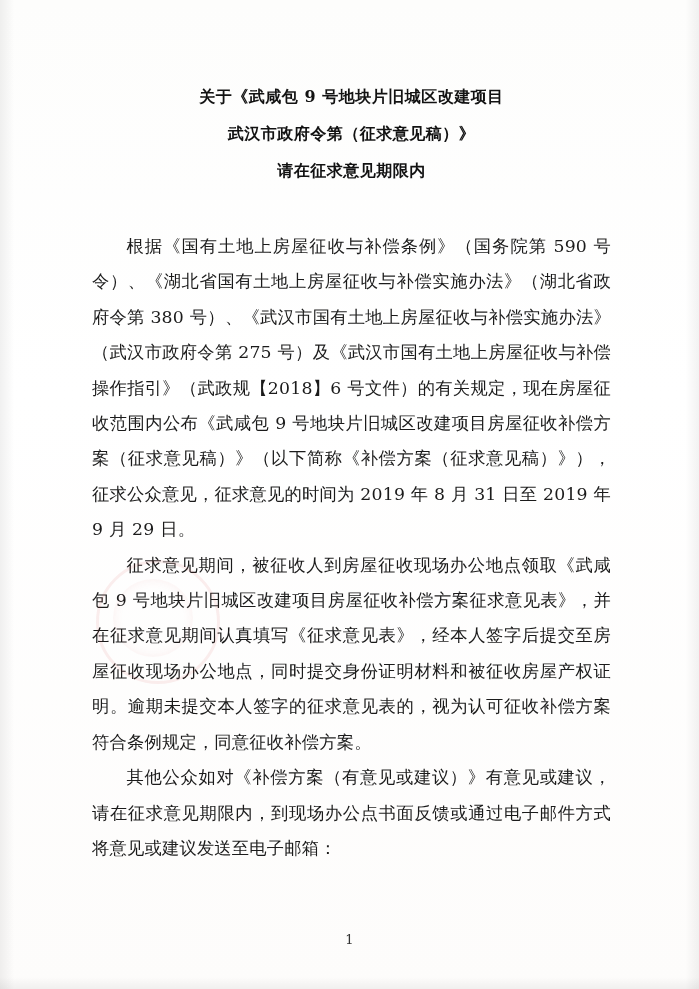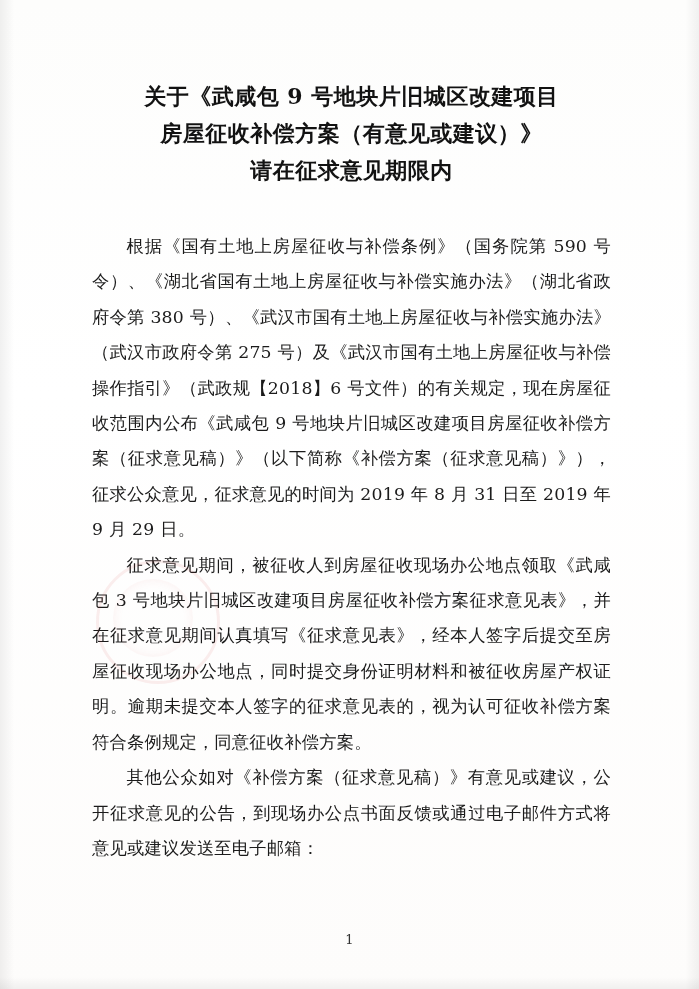--- a/index.html
+++ b/index.html
@@ -29,21 +29,21 @@
     top: 0;
     width: 699px;
     height: 989px;
     box-sizing: border-box;
     padding: 78px 88px 0 92px;
   }
 
   .doc-title {
     text-align: center;
     font-weight: bold;
-    font-size: 22px;
+    font-size: 16px;
     line-height: 37px;
     letter-spacing: 0.5px;
     color: #121212;
     margin: 0 0 10px 0;
   }
   .doc-title .tline {
     display: block;
     white-space: nowrap;
   }
   .title-line-2 { letter-spacing: 0.5px; }
@@ -127,28 +127,28 @@
   }
 </style>
 </head>
 <body>
 
 <div class="page">
   <div class="page-inner">
 
     <h1 class="doc-title">
       <span class="tline title-line-1">关于《武咸包 9 号地块片旧城区改建项目</span>
-      <span class="tline title-line-2">房屋征收补偿方案（有意见或建议）》</span>
+      <span class="tline title-line-2">武汉市政府令第（征求意见稿）》</span>
       <span class="tline title-line-3">请在征求意见期限内</span>
     </h1>
 
     <div class="body-block">
       <p class="para indent spread">根据《国有土地上房屋征收与补偿条例》（国务院第 590 号令）、《湖北省国有土地上房屋征收与补偿实施办法》（湖北省政府令第 380 号）、《武汉市国有土地上房屋征收与补偿实施办法》（武汉市政府令第 275 号）及《武汉市国有土地上房屋征收与补偿操作指引》（武政规【2018】6 号文件）的有关规定，现在房屋征收范围内公布《武咸包 9 号地块片旧城区改建项目房屋征收补偿方案（征求意见稿）》（以下简称《补偿方案（征求意见稿）》），征求公众意见，征求意见的时间为 2019 年 8 月 31 日至 2019 年 9 月 29 日。</p>
-      <p class="para indent spread">征求意见期间，被征收人到房屋征收现场办公地点领取《武咸包 3 号地块片旧城区改建项目房屋征收补偿方案征求意见表》，并在征求意见期间认真填写《征求意见表》，经本人签字后提交至房屋征收现场办公地点，同时提交身份证明材料和被征收房屋产权证明。逾期未提交本人签字的征求意见表的，视为认可征收补偿方案符合条例规定，同意征收补偿方案。</p>
-      <p class="para indent spread">其他公众如对《补偿方案（征求意见稿）》有意见或建议，公开征求意见的公告，到现场办公点书面反馈或通过电子邮件方式将意见或建议发送至电子邮箱：</p>
+      <p class="para indent spread">征求意见期间，被征收人到房屋征收现场办公地点领取《武咸包 9 号地块片旧城区改建项目房屋征收补偿方案征求意见表》，并在征求意见期间认真填写《征求意见表》，经本人签字后提交至房屋征收现场办公地点，同时提交身份证明材料和被征收房屋产权证明。逾期未提交本人签字的征求意见表的，视为认可征收补偿方案符合条例规定，同意征收补偿方案。</p>
+      <p class="para indent spread">其他公众如对《补偿方案（有意见或建议）》有意见或建议，请在征求意见期限内，到现场办公点书面反馈或通过电子邮件方式将意见或建议发送至电子邮箱：</p>
     </div>
 
   </div>
 
   <div class="seal-smudge"></div>
 
   <div class="page-number">1</div>
 
   <div class="edge-shadow-left"></div>
   <div class="edge-shadow-right"></div>

